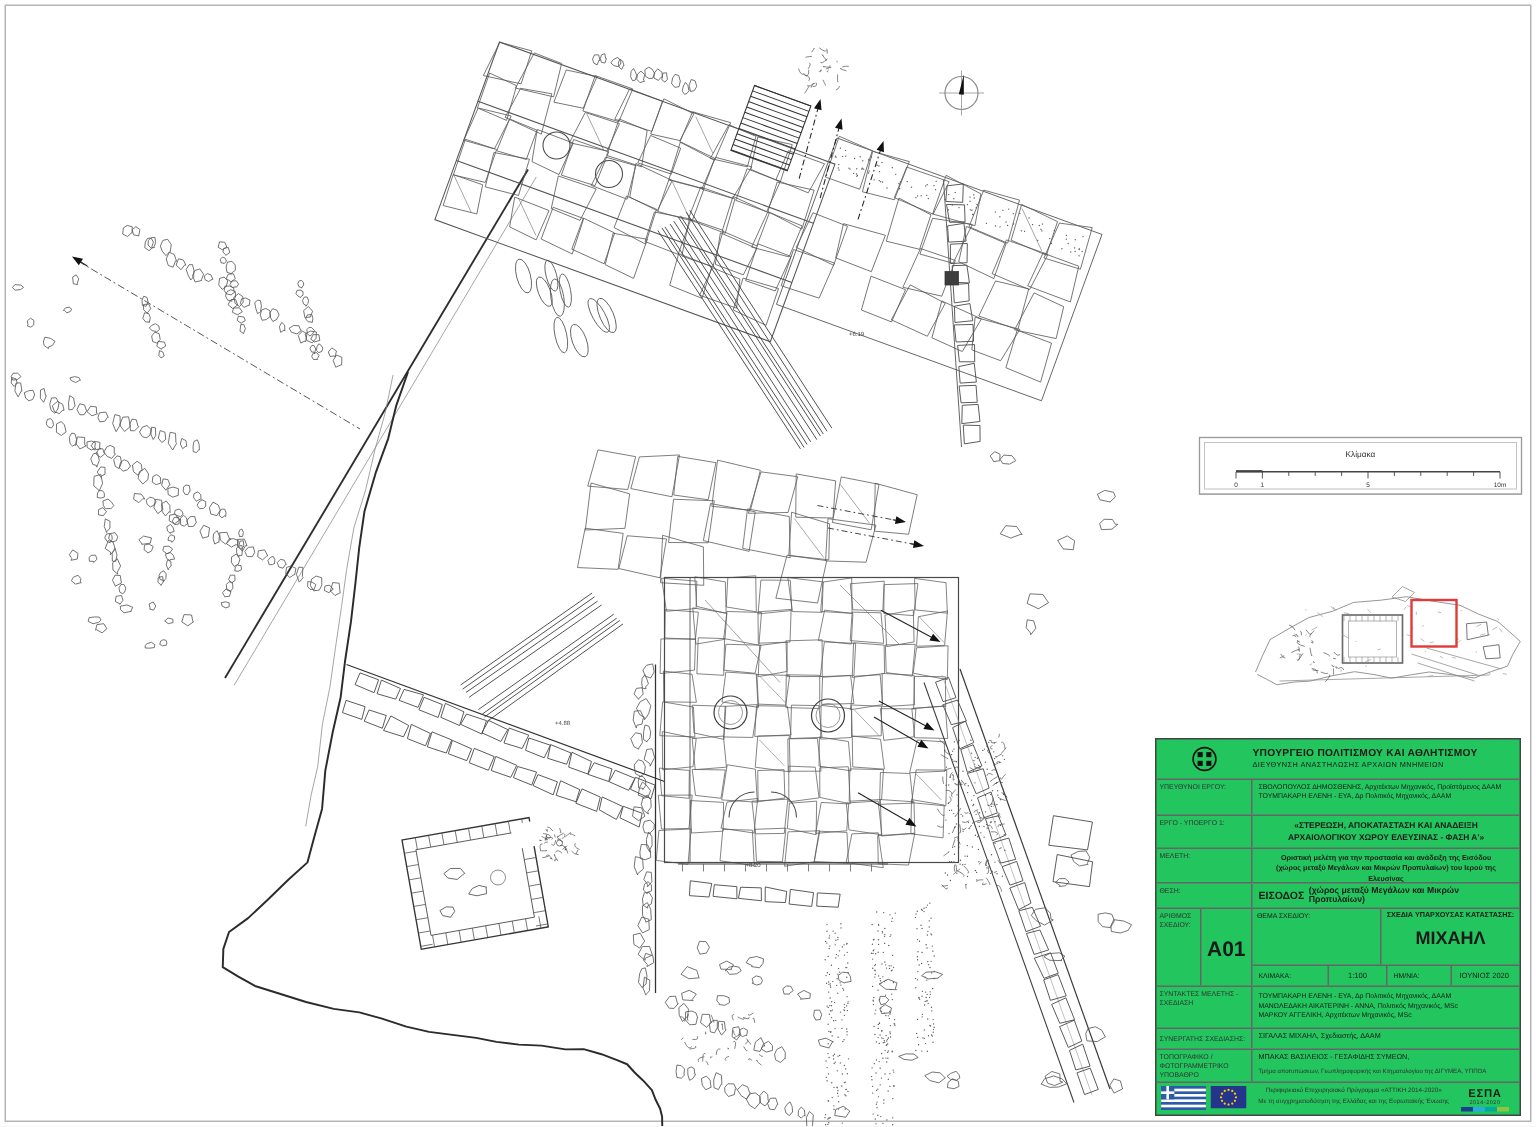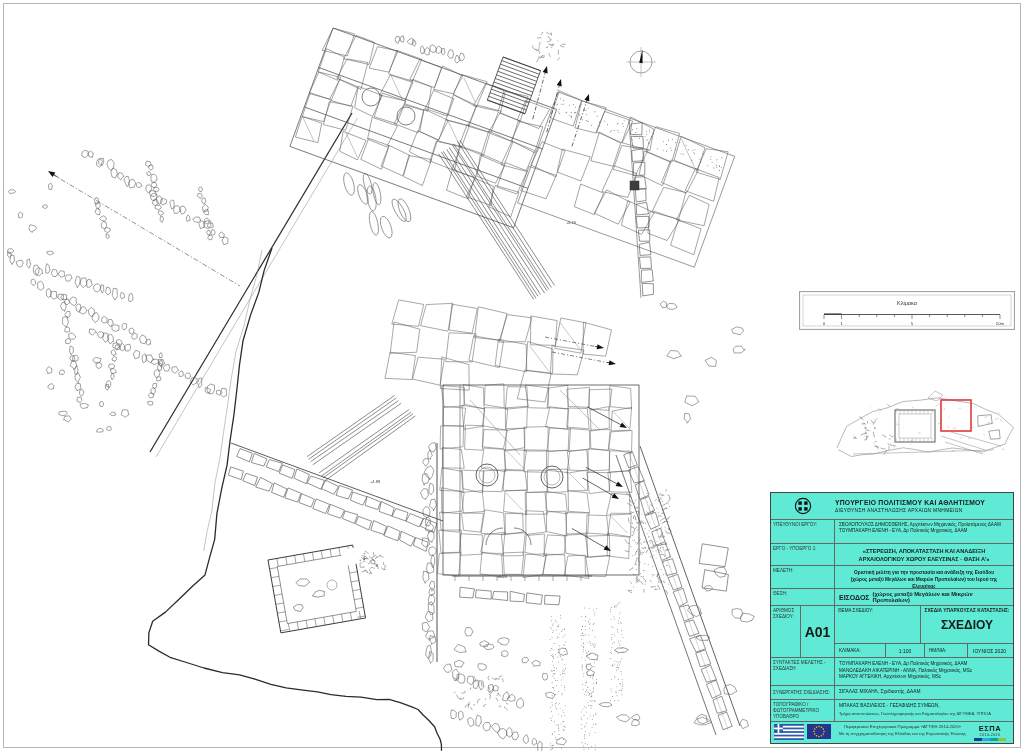--- a/index.html
+++ b/index.html
@@ -3,21 +3,21 @@
 <meta charset="utf-8">
 <style>
   html,body{margin:0;padding:0;background:#f2f2f2;}
   #page{position:relative;width:1024px;height:751px;background:#ffffff;overflow:hidden;
         font-family:"Liberation Sans",sans-serif;color:#1a1a1a;}
   #frame{position:absolute;left:3px;top:3px;right:3px;bottom:3px;border:1px solid #b5b5b5;pointer-events:none;}
   svg{font-family:"Liberation Sans",sans-serif;}
   #plan{position:absolute;left:0;top:0;}
   .abs{position:absolute;}
   
-  .tb{position:absolute;left:770px;top:492px;width:244px;height:252px;border:1.2px solid #444;background:#5eead4;box-sizing:border-box;}
+  .tb{position:absolute;left:770px;top:492px;width:244px;height:252px;border:1.2px solid #444;background:#22c55e;box-sizing:border-box;}
   .row{display:flex;border-top:1px solid #666;box-sizing:border-box;overflow:hidden;}
   .row:first-child{border-top:none;}
   .lab{width:64px;min-width:64px;border-right:1px solid #666;padding:2px 2px;font-size:4.6px;line-height:1.3;color:#333;box-sizing:border-box;}
   .val{flex:1;padding:1.5px 4px;box-sizing:border-box;}
   .t46{font-size:4.6px;line-height:1.45;}
   .t48{font-size:4.8px;line-height:1.45;}
   .ctr{text-align:center;}
   .b{font-weight:bold;}
   .hdr{display:flex;align-items:center;}
   .hdr-logo{width:64px;display:flex;justify-content:center;align-items:center;}
@@ -1699,21 +1699,21 @@
     </div>
 
     <div class="row" style="height:52px">
       <div class="lab" style="width:30px;min-width:30px">ΑΡΙΘΜΟΣ ΣΧΕΔΙΟΥ:</div>
       <div style="width:34px;min-width:34px;border-right:1px solid #666;display:flex;align-items:center;justify-content:center;font-weight:bold;font-size:14px;box-sizing:border-box">A01</div>
       <div style="flex:1;display:flex;flex-direction:column">
         <div style="flex:1;display:flex">
           <div class="t46" style="width:86px;border-right:1px solid #666;padding:2px 3px;box-sizing:border-box">ΘΕΜΑ ΣΧΕΔΙΟΥ:</div>
           <div style="flex:1;text-align:center;padding-top:2px">
             <div class="t48 b">ΣΧΕΔΙΑ ΥΠΑΡΧΟΥΣΑΣ ΚΑΤΑΣΤΑΣΗΣ:</div>
-            <div class="b" style="font-size:12px;margin-top:3px">ΣΧΕΔΙΟΥ</div>
+            <div class="b" style="font-size:12px;margin-top:3px">ΜΙΧΑΗΛ</div>
           </div>
         </div>
         <div style="height:14px;border-top:1px solid #666;display:flex;align-items:center;font-size:4.6px;box-sizing:border-box">
           <div style="width:46px;padding-left:4px">ΚΛΙΜΑΚΑ:</div>
           <div style="width:38px;border-left:1px solid #666;text-align:center;font-size:5px;align-self:stretch;display:flex;align-items:center;justify-content:center">1:100</div>
           <div style="width:38px;border-left:1px solid #666;padding-left:4px;align-self:stretch;display:flex;align-items:center">ΗΜ/ΝΙΑ:</div>
           <div style="flex:1;border-left:1px solid #666;padding-left:5px;font-size:5px;align-self:stretch;display:flex;align-items:center">ΙΟΥΝΙΟΣ 2020</div>
         </div>
       </div>
     </div>

